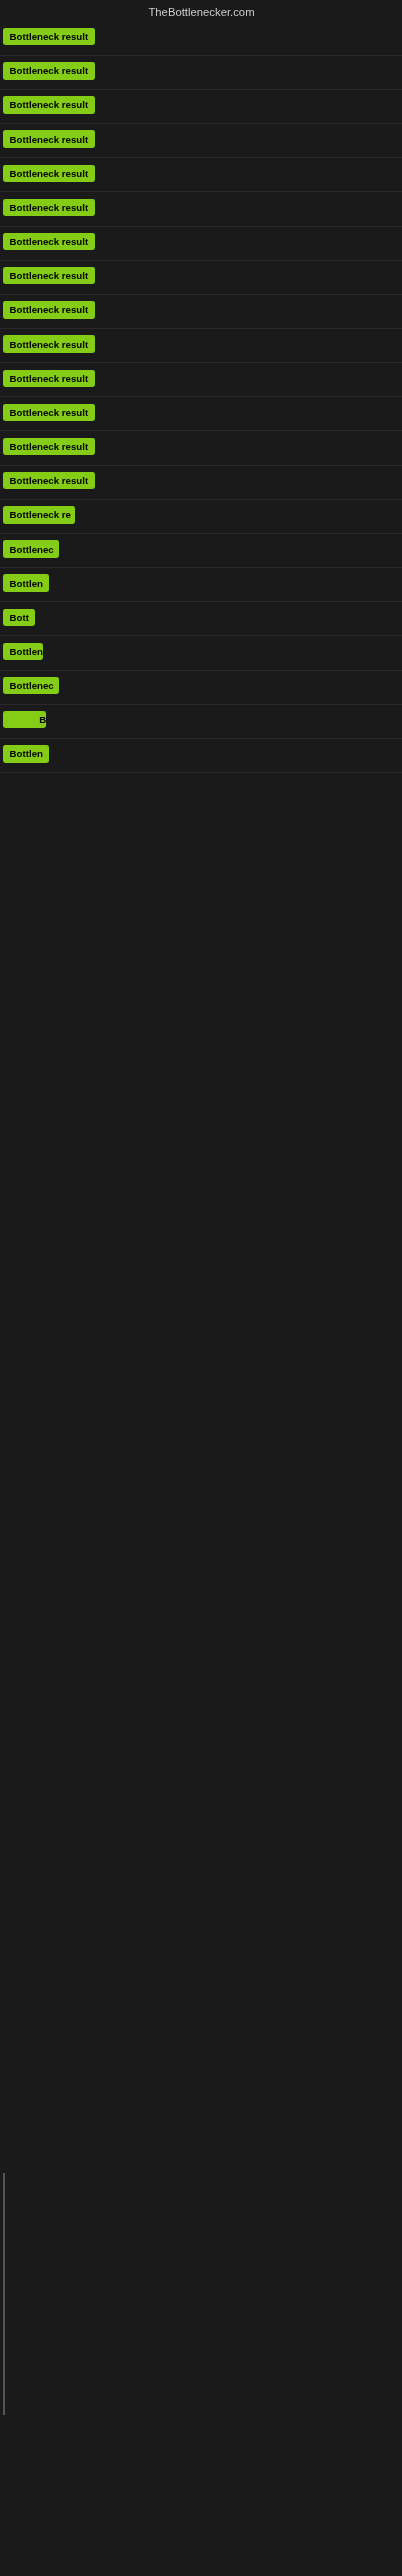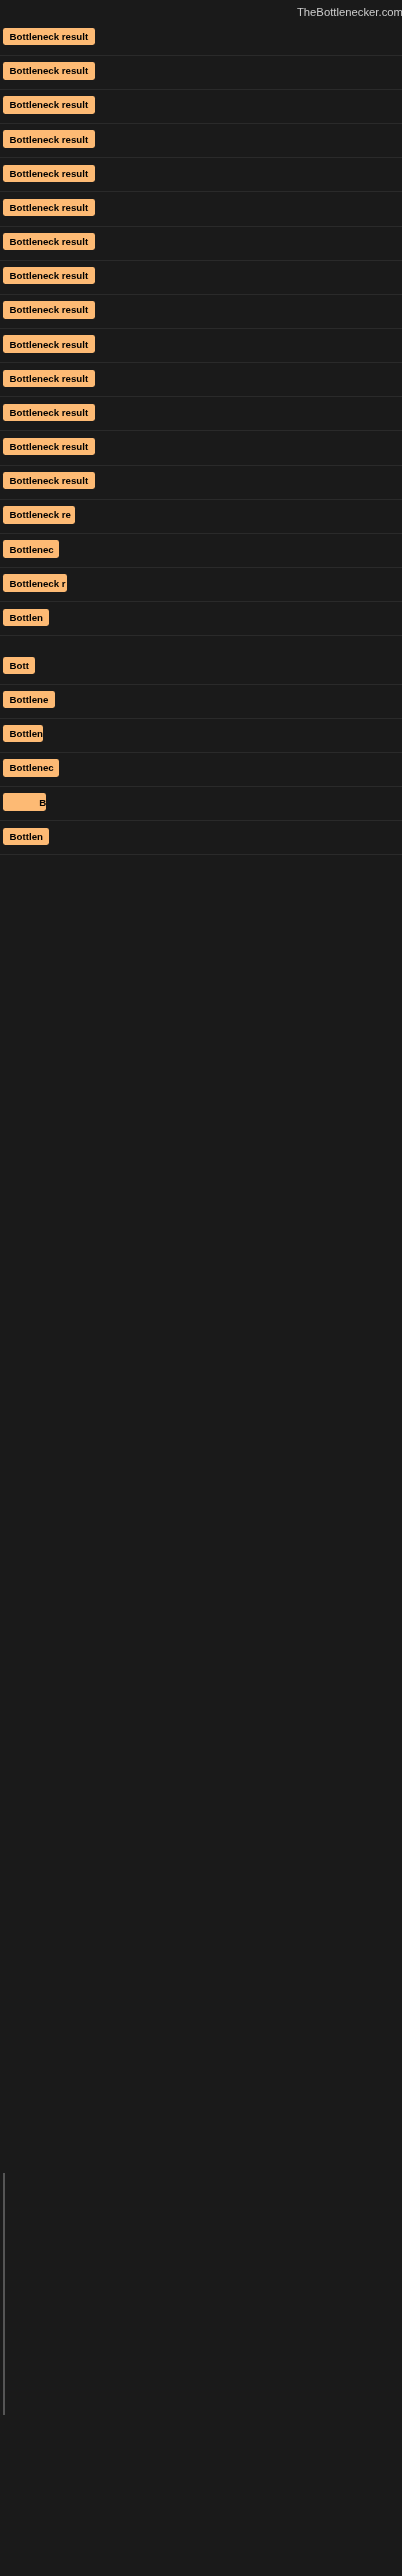--- a/index.html
+++ b/index.html
@@ -8,28 +8,28 @@
       box-sizing: border-box;
     }
     body {
       width: 403px;
       min-height: 2576px;
       background-color: #1a1a1a;
       font-family: Arial, sans-serif;
       position: relative;
     }
     .site-title {
-      text-align: right;
+      text-align: center;
       color: #cccccc;
       font-size: 11.3px;
       padding: 6.4px 0 3.2px 0;
     }
     .bottleneck-badge {
       display: inline-block;
-      background-color: #fdba74;
+      background-color: #84cc16;
       color: #000000;
       font-size: 9.7px;
       font-weight: bold;
       padding: 3.2px 6.4px;
       border-radius: 2.4px;
       white-space: nowrap;
       overflow: hidden;
       text-align: center;
     }
     .result-row {
@@ -60,24 +60,22 @@
     <div class="result-row"><span class="bottleneck-badge" style="max-width: 105px;">Bottleneck result</span></div>
     <div class="result-row"><span class="bottleneck-badge" style="max-width: 105px;">Bottleneck result</span></div>
     <div class="result-row"><span class="bottleneck-badge" style="max-width: 105px;">Bottleneck result</span></div>
     <div class="result-row"><span class="bottleneck-badge" style="max-width: 105px;">Bottleneck result</span></div>
     <div class="result-row"><span class="bottleneck-badge" style="max-width: 105px;">Bottleneck result</span></div>
     <div class="result-row"><span class="bottleneck-badge" style="max-width: 105px;">Bottleneck result</span></div>
     <div class="result-row"><span class="bottleneck-badge" style="max-width: 105px;">Bottleneck result</span></div>
     <div class="result-row"><span class="bottleneck-badge" style="max-width: 105px;">Bottleneck result</span></div>
     <div class="result-row"><span class="bottleneck-badge" style="max-width: 72px;">Bottleneck re</span></div>
     <div class="result-row"><span class="bottleneck-badge" style="max-width: 56px;">Bottlenec</span></div>
-    <div class="result-row"><span class="bottleneck-badge" style="max-width: 64px;">Bottleneck r</span></div>
     <div class="result-row"><span class="bottleneck-badge" style="max-width: 48px;">Bottlen</span></div>
-    <div class="result-row"><span class="bottleneck-badge" style="max-width: 32px; margin-top: 14px;">Bott</span></div>
-    <div class="result-row"><span class="bottleneck-badge" style="max-width: 52px;">Bottlene</span></div>
+    <div class="result-row"><span class="bottleneck-badge" style="max-width: 32px;">Bott</span></div>
     <div class="result-row"><span class="bottleneck-badge" style="max-width: 40px;">Bottlen</span></div>
     <div class="result-row"><span class="bottleneck-badge" style="max-width: 56px;">Bottlenec</span></div>
     <div class="result-row"><span class="bottleneck-badge" style="max-width: 20px; padding-left: 36px;">Bo</span></div>
     <div class="result-row"><span class="bottleneck-badge" style="max-width: 48px;">Bottlen</span></div>
   </div>
 
 <div class="vertical-line"></div>
 
 
 </body></html>

